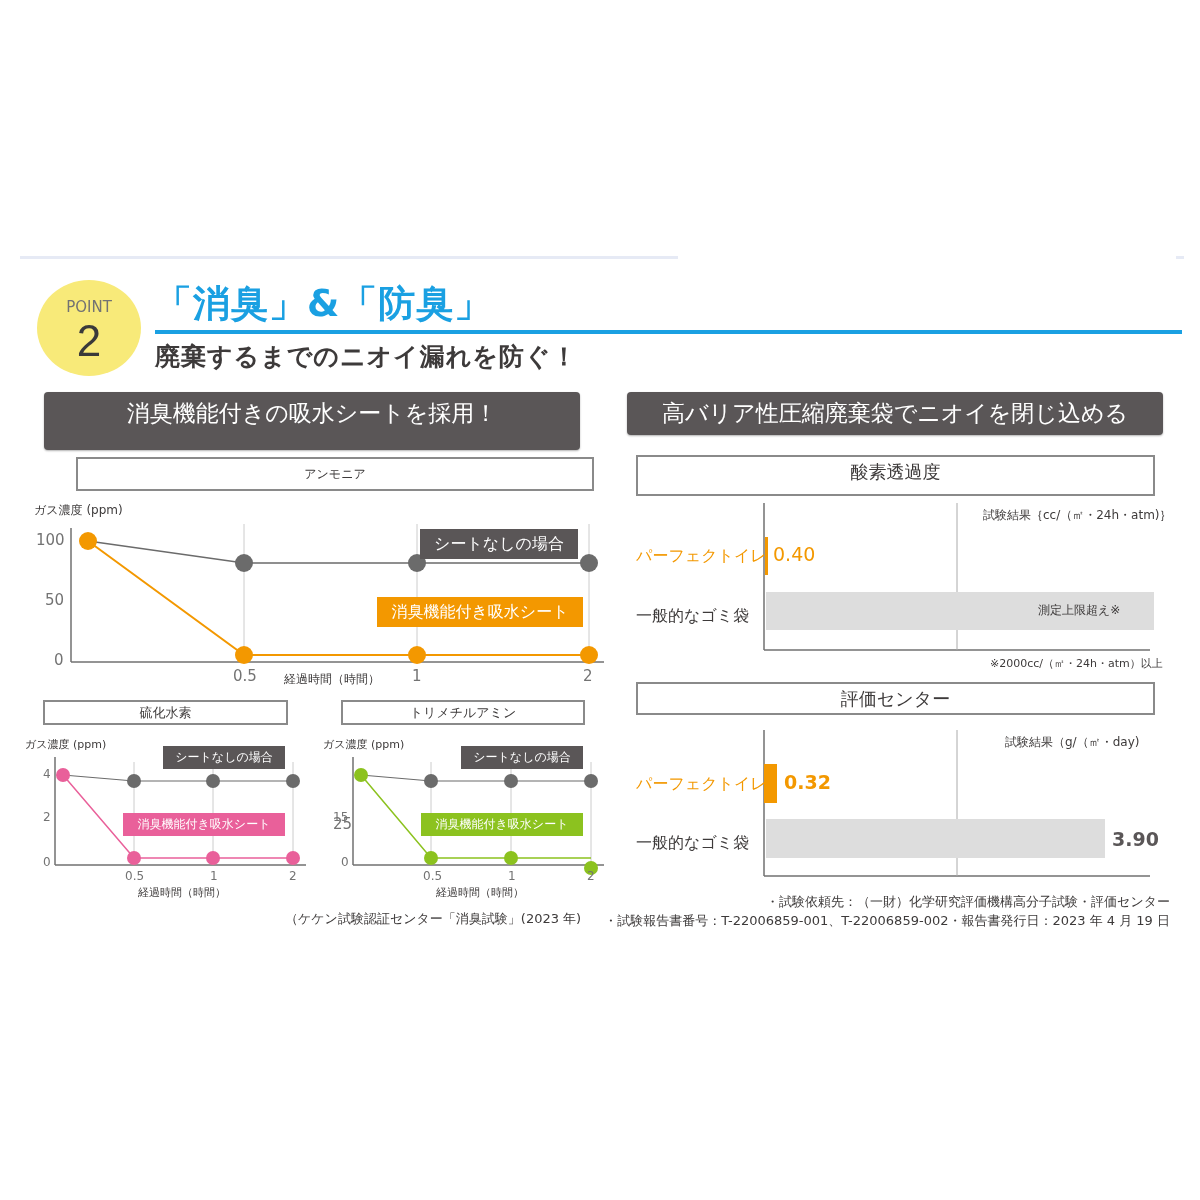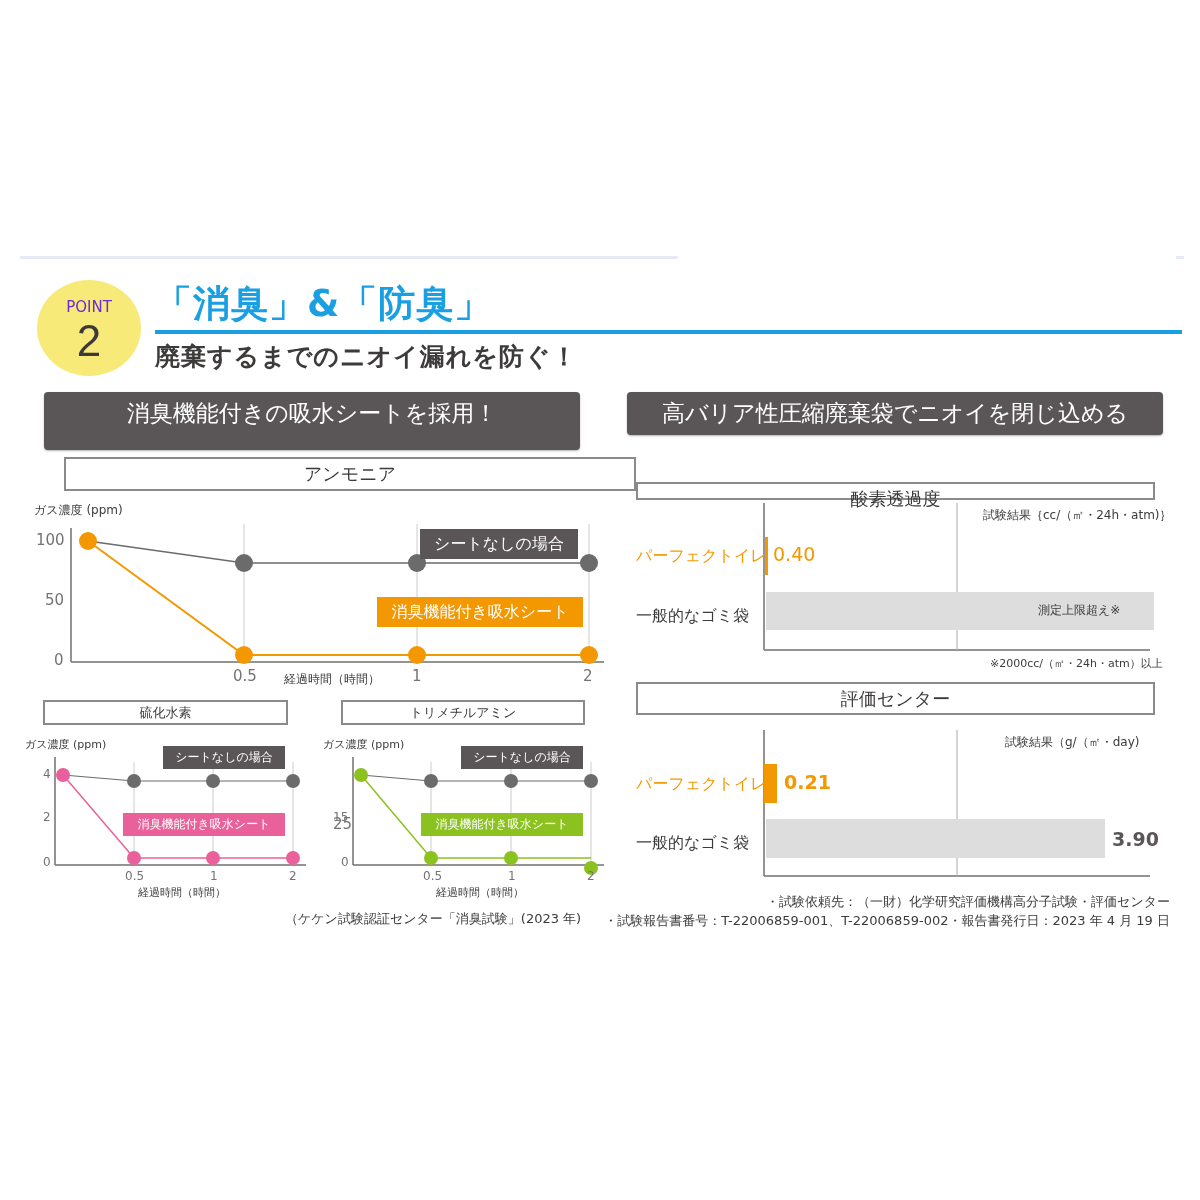--- a/index.html
+++ b/index.html
@@ -2,21 +2,21 @@
 <html><head>
   <meta charset="utf-8">
   <style>
     html, body { margin:0; padding:0; }
     body { width:1200px; height:1200px; background:#ffffff; position:relative; overflow:hidden;
            font-family:"DejaVu Sans", "Liberation Sans", sans-serif; color:#3d3a3a; }
     .abs { position:absolute; }
     .topline { left:20px; top:256px; width:658px; height:3px; background:#e6eaf5; }
     .topdot { left:1176px; top:256px; width:8px; height:3px; background:#e6eaf5; }
     .badge { left:37px; top:280px; width:104px; height:96px; border-radius:50%; background:#f8ea79; }
-    .badge .pt { position:absolute; left:0; right:0; top:18px; text-align:center; font-size:15px; color:#6d28d9; letter-spacing:0px; }
+    .badge .pt { position:absolute; left:0; right:0; top:18px; text-align:center; font-size:15px; color:#737373; letter-spacing:0px; }
     .badge .num { position:absolute; left:0; right:0; top:36px; text-align:center; font-size:44px; color:#3a3a3a; font-family:"Liberation Sans", sans-serif; }
     .title { left:155px; top:279px; font-size:37px; font-weight:bold; color:#1aa0e2; letter-spacing:1px; }
     .title-rule { left:155px; top:330px; width:1027px; height:4px; background:#1aa0e2; }
     .subtitle { left:155px; top:340px; font-size:25px; font-weight:bold; color:#3d3a3a; letter-spacing:1px; }
     .banner { background:#5a5657; color:#fff; border-radius:4px; text-align:center; font-size:23px; line-height:43px; box-shadow:0 1px 2px rgba(0,0,0,0.3); }
     .box { border:2px solid #8a8a8a; background:#fff; text-align:center; color:#3d3a3a; box-sizing:border-box; }
     .label { font-size:12px; color:#3d3a3a; white-space:nowrap; }
     .tick { color:#737373; white-space:nowrap; }
     .note { font-size:13px; color:#3d3a3a; white-space:nowrap; }
   </style>
@@ -29,21 +29,21 @@
 <div class="abs badge">
   <div class="pt">POINT</div>
   <div class="num">2</div>
 </div>
 <div class="abs title">「消臭」&amp;「防臭」</div>
 <div class="abs title-rule"></div>
 <div class="abs subtitle">廃棄するまでのニオイ漏れを防ぐ！</div>
 
 <div class="abs banner" style="left:44px; top:392px; width:536px; height:58px;">消臭機能付きの吸水シートを採用！</div>
 
-<div class="abs box" style="left:64px; top:457px; width:572px; height:34px; line-height:30px; font-size:18px;">アンモニア</div>
+<div class="abs box" style="left:76px; top:457px; width:518px; height:34px; line-height:30px; font-size:12px;">アンモニア</div>
 <div class="abs label" style="left:34px; top:502px;">ガス濃度 (ppm)</div>
 <div class="abs tick" style="left:36px; top:531px; font-size:15px;">100</div>
 <div class="abs tick" style="left:45px; top:591px; font-size:15px;">50</div>
 <div class="abs tick" style="left:54px; top:651px; font-size:15px;">0</div>
 <svg class="abs" style="left:0; top:0;" width="1200" height="1200">
 
   <line x1="71" y1="528" x2="71" y2="662" stroke="#707070" stroke-width="1.5"></line>
   <line x1="71" y1="662" x2="604" y2="662" stroke="#707070" stroke-width="1.5"></line>
   <line x1="244" y1="524" x2="244" y2="662" stroke="#cccccc" stroke-width="1"></line>
   <line x1="417" y1="524" x2="417" y2="662" stroke="#cccccc" stroke-width="1"></line>
@@ -131,29 +131,29 @@
 <div class="abs" style="left:421px; top:813px; width:162px; height:23px; background:#8cc21f; color:#fff; font-size:12px; line-height:23px; text-align:center;">消臭機能付き吸水シート</div>
 <div class="abs tick" style="left:423px; top:869px; font-size:12px;">0.5</div>
 <div class="abs tick" style="left:508px; top:869px; font-size:12px;">1</div>
 <div class="abs tick" style="left:587px; top:869px; font-size:12px;">2</div>
 <div class="abs label" style="left:436px; top:885px; font-size:11px;">経過時間（時間）</div>
 
 <div class="abs note" style="left:285px; top:910px;">（ケケン試験認証センター「消臭試験」(2023 年)</div>
 
 <div class="abs banner" style="left:627px; top:392px; width:536px; height:43px;">高バリア性圧縮廃棄袋でニオイを閉じ込める</div>
 
-<div class="abs box" style="left:636px; top:482px; width:519px; height:18px; line-height:29px; font-size:18px;">酸素透過度</div>
+<div class="abs box" style="left:636px; top:455px; width:519px; height:41px; line-height:29px; font-size:18px;">酸素透過度</div>
 <div class="abs label" style="left:983px; top:507px; font-size:12px;">試験結果｛cc/（㎡・24h・atm)｝</div>
 <div class="abs" style="left:636px; top:546px; font-size:16px; color:#f39800; white-space:nowrap;">パーフェクトイレ</div>
 <div class="abs" style="left:773px; top:543px; font-size:19px; font-weight:normal; color:#f39800;">0.40</div>
 <div class="abs" style="left:636px; top:606px; font-size:16px; color:#3d3a3a; white-space:nowrap;">一般的なゴミ袋</div>
 <div class="abs" style="left:1038px; top:602px; font-size:12px; color:#3d3a3a; white-space:nowrap;">測定上限超え※</div>
 <div class="abs label" style="left:990px; top:656px; font-size:11px;">※2000cc/（㎡・24h・atm）以上</div>
 
 <div class="abs box" style="left:636px; top:682px; width:519px; height:33px; line-height:29px; font-size:18px;">評価センター</div>
 <div class="abs label" style="left:1005px; top:734px; font-size:12px;">試験結果（g/（㎡・day)</div>
 <div class="abs" style="left:636px; top:774px; font-size:16px; color:#f39800; white-space:nowrap;">パーフェクトイレ</div>
-<div class="abs" style="left:784px; top:771px; font-size:19px; font-weight:bold; color:#f39800;">0.21</div>
+<div class="abs" style="left:784px; top:771px; font-size:19px; font-weight:bold; color:#f39800;">0.32</div>
 <div class="abs" style="left:636px; top:833px; font-size:16px; color:#3d3a3a; white-space:nowrap;">一般的なゴミ袋</div>
 <div class="abs" style="left:1112px; top:828px; font-size:19px; font-weight:bold; color:#5a5657;">3.90</div>
 
 <div class="abs note" style="right:30px; top:893px; text-align:right;">・試験依頼先：（一財）化学研究評価機構高分子試験・評価センター</div>
 <div class="abs note" style="right:30px; top:912px; text-align:right;">・試験報告書番号：T-22006859-001、T-22006859-002・報告書発行日：2023 年 4 月 19 日</div>
 
 </body></html>

